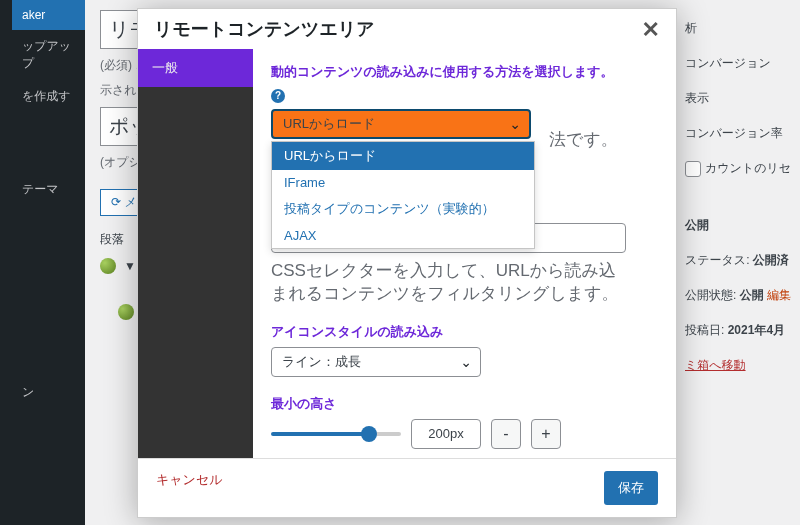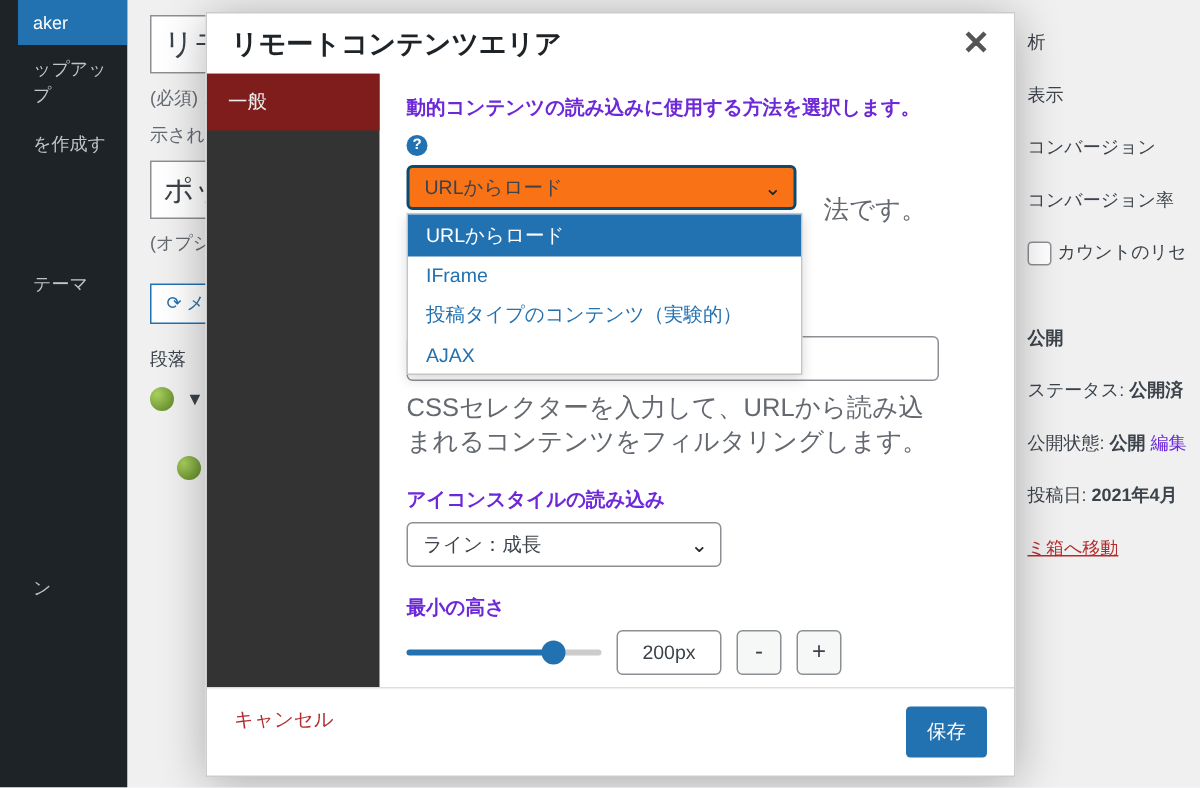--- a/index.html
+++ b/index.html
@@ -56,21 +56,21 @@
       background: #f0f0f1;
       padding: 20px 10px;
       font-size: 12px;
     }
     .bg-right-item {
       margin-bottom: 18px;
       color: #3c434a;
       white-space: nowrap;
     }
     .bg-right-link {
-      color: #6d28d9;
+      color: #c2410c;
     }
     .bg-trash-link {
       color: #b32d2e;
       text-decoration: underline;
     }
     .bg-input {
       border: 1px solid #8c8f94;
       background: #fff;
       padding: 5px 8px;
       font-size: 16px;
@@ -129,21 +129,21 @@
       background: #fff;
       box-shadow: 0 3px 30px rgba(0,0,0,0.3);
       border: 1px solid #ccc;
       display: flex;
       flex-direction: column;
     }
     .modal-header {
       padding: 8px 16px;
       display: flex;
       justify-content: space-between;
-      align-items: center;
+      align-items: flex-end;
     }
     .modal-title {
       font-size: 18px;
       font-weight: 600;
       color: #1d2327;
     }
     .modal-close {
       font-size: 22px;
       color: #555;
       cursor: pointer;
@@ -159,21 +159,21 @@
       width: 115px;
       background: #333;
     }
     .modal-tab {
       padding: 10px 14px;
       color: #eee;
       font-size: 13px;
       cursor: pointer;
     }
     .modal-tab.active {
-      background: #7f1d1d;
+      background: #6d28d9;
     }
     .modal-content {
       flex: 1;
       padding: 14px 18px;
       position: relative;
     }
     .form-label {
       font-size: 13px;
       font-weight: 600;
       color: #6d28d9;
@@ -353,22 +353,22 @@
       <div class="bg-circle"></div>
       <span>▼</span>
     </div>
   <div class="bg-row" style="margin-top:30px;margin-left:18px">
       <div class="bg-circle"></div>
     </div>
 </div>
 
 <div class="bg-right">
   <div class="bg-right-item">析</div>
+  <div class="bg-right-item">コンバージョン</div>
   <div class="bg-right-item">表示</div>
-  <div class="bg-right-item">コンバージョン</div>
   <div class="bg-right-item">コンバージョン率</div>
   <div class="bg-right-item"><span class="bg-checkbox"></span><span>カウントのリセ</span></div>
   <div class="bg-right-item" style="margin-top:40px;font-weight:600">公開</div>
   <div class="bg-right-item"><span>ステータス:</span> <strong>公開済</strong></div>
   <div class="bg-right-item"><span>公開状態:</span> <strong>公開</strong> <span class="bg-right-link">編集</span></div>
   <div class="bg-right-item"><span>投稿日:</span> <strong>2021年4月</strong></div>
   <div class="bg-right-item"><span class="bg-trash-link">ミ箱へ移動</span></div>
 </div>
 
 <div class="modal-backdrop"></div>

